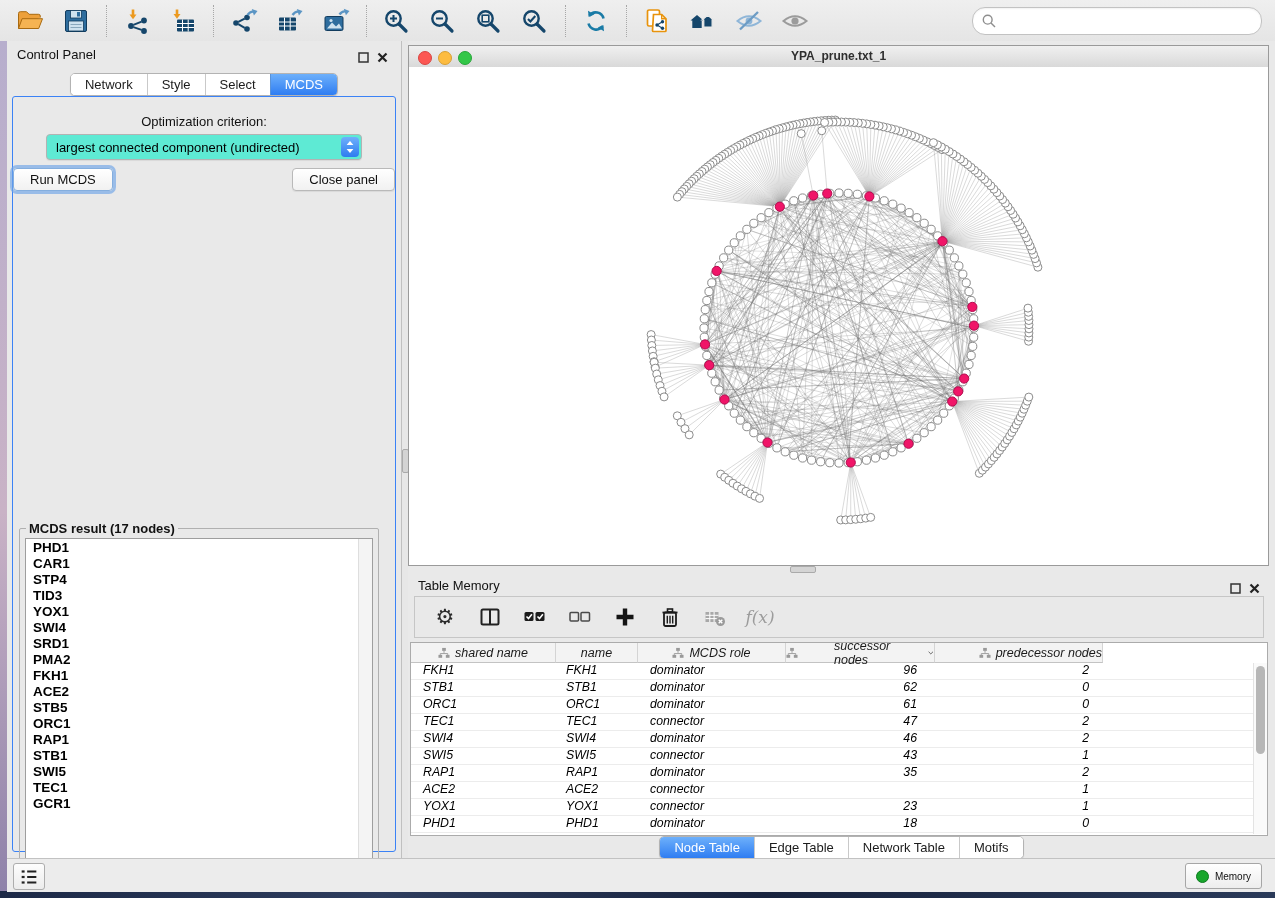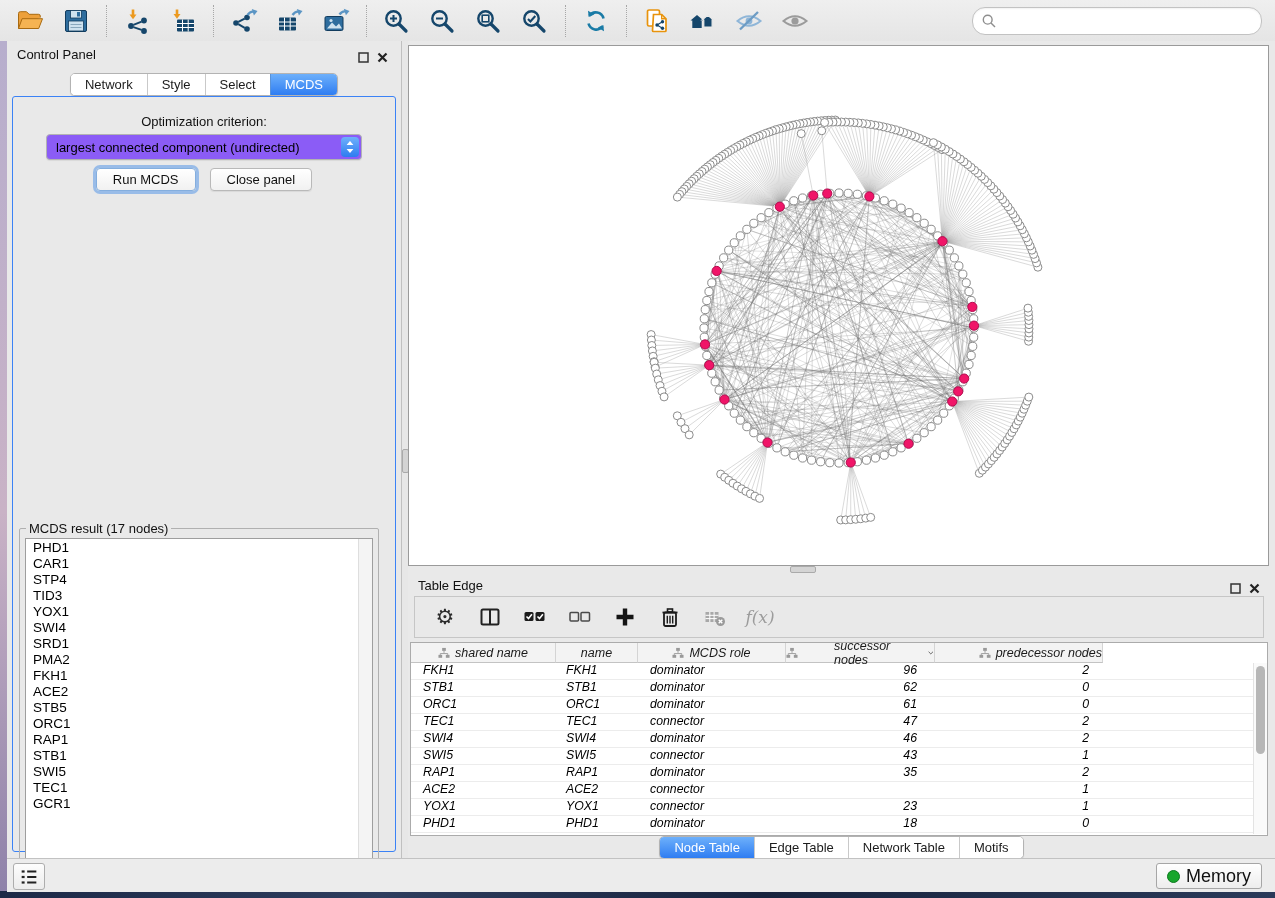--- a/index.html
+++ b/index.html
@@ -38,34 +38,34 @@
   .seg{display:inline-flex;border:1px solid #b3b3b3;border-radius:5px;background:#fff;
     overflow:hidden;box-shadow:0 1px 1px rgba(0,0,0,.12);}
   .seg .tab{padding:2px 14px;font-size:13px;line-height:17px;color:#1c1c1c;border-left:1px solid #c9c9c9;cursor:pointer;background:#fff;}
   .seg .tab:first-child{border-left:none;}
   .seg .tab.active{background:linear-gradient(#6db0fb,#2f7df2);color:#fff;border-left-color:#5a93d8;}
   #cp-tabs{position:absolute;left:0;right:0;top:32px;text-align:center;}
 
   #cp-content{position:absolute;left:5px;right:5px;top:55px;bottom:6px;
     border:1px solid #3b82f6;border-radius:3px;background:#e9e9e9;}
   #opt-label{position:absolute;left:0;right:0;top:17px;text-align:center;font-size:13px;color:#111;}
-  #opt-select{position:absolute;left:33px;top:37px;width:314px;height:24px;background:#8b5cf6;
+  #opt-select{position:absolute;left:33px;top:37px;width:314px;height:24px;background:#5eead4;
     border:1px solid #b3b3b3;border-radius:4px;display:flex;align-items:center;cursor:pointer;
     box-shadow:0 1px 1px rgba(0,0,0,.07);}
   #opt-select .sel-text{flex:1;font-size:13px;color:#000;padding-left:9px;white-space:nowrap;}
   #opt-select .stepper{width:18px;height:20px;margin-right:2px;border-radius:4px;
     background:linear-gradient(#6fb0fb,#2e7cf0);display:flex;align-items:center;justify-content:center;}
-  #cp-buttons{position:absolute;left:0;right:0;top:71px;display:flex;justify-content:center;gap:14px;}
+  #cp-buttons{position:absolute;left:0;right:0;top:71px;display:flex;justify-content:space-between;gap:14px;}
   .mac-btn{height:23px;padding:0 16px;font:13px "Liberation Sans",sans-serif;color:#111;
     border:1px solid #b9b9b9;border-radius:4px;background:linear-gradient(#ffffff,#f1f1f1);
     box-shadow:0 1px 1px rgba(0,0,0,.07);cursor:pointer;}
   .mac-btn.focus-ring{box-shadow:0 0 0 3px rgba(110,165,232,.65);border-color:#84aede;}
 
   #mcds-fieldset{position:absolute;left:6px;top:424px;width:358px;height:359px;
-    border:1px solid #b0b0b0;border-radius:2px;margin:0;padding:0;}
+    border:1px solid #b0b0b0;border-radius:2px;margin:0;padding:0;font-weight:bold;}
   #mcds-fieldset legend{font-size:13px;color:#111;margin-left:6px;padding:0 3px;}
   #mcds-listbox{position:absolute;left:5px;right:5px;top:2px;bottom:6px;background:#fff;
     border:1px solid #9e9e9e;overflow:hidden;}
   #mcds-list{position:absolute;left:0;top:1px;right:14px;bottom:0;}
   .mcds-item{font-size:13.5px;line-height:16px;color:#000;padding-left:7px;cursor:default;}
   #mcds-scroll{position:absolute;right:0;top:0;bottom:0;width:13px;background:#f4f4f4;border-left:1px solid #dedede;}
 
   
   #v-splitter{position:absolute;left:401px;top:41px;width:7px;height:817px;background:#e7e7e7;
     border-left:1px solid #c0c0c0;border-right:1px solid #9c9c9c;}
@@ -110,21 +110,21 @@
   #tbl-thumb{position:absolute;left:2px;top:3px;width:9px;height:88px;border-radius:5px;background:#b7b7b7;cursor:pointer;}
   #tbl-tabs{position:absolute;left:0;right:0;top:264px;text-align:center;}
 
   
   #status-bar{position:absolute;left:7px;top:858px;width:1268px;height:33px;background:#ececec;border-top:1px solid #c2c2c2;}
   #list-btn{position:absolute;left:6px;top:4px;width:30px;height:25px;border:1px solid #adadad;border-radius:3px;
     background:linear-gradient(#fdfdfd,#ececec);display:flex;align-items:center;justify-content:center;cursor:pointer;}
   #memory-btn{position:absolute;right:13px;top:4px;height:24px;padding:0 10px;border:1px solid #a6a6a6;border-radius:3px;
     background:linear-gradient(#ffffff,#ededed);display:flex;align-items:center;gap:6px;cursor:pointer;}
   #memory-dot{width:11px;height:11px;border-radius:50%;background:#18a62c;border:1px solid #0c7a1e;}
-  #memory-label{font-size:18px;color:#111;}
+  #memory-label{font-size:10px;color:#111;}
 </style>
 </head>
 <body>
 
 <div id="app">
 
   <div id="toolbar">
     <div id="tb-groups">
         <div class="tb-group">
           <button class="tb-btn">
@@ -350,20 +350,26 @@
       </fieldset>
     </div>
   </div>
 
   <div id="v-splitter">
       <div class="handle"></div>
     </div>
 
   <div id="right-region">
     <div id="network-window">
+      <div id="net-titlebar">
+        <span class="tl" id="tl-red"></span>
+        <span class="tl" id="tl-yellow"></span>
+        <span class="tl" id="tl-green"></span>
+        <div id="net-title">YPA_prune.txt_1</div>
+      </div>
       <div id="net-canvas">
         <svg id="net-svg" width="857" height="496">
             <line x1="370.81989518347456" y1="139.66280374961246" x2="460.3683923364218" y2="129.46004125399324" stroke="#6e6e6e" stroke-width="0.9" stroke-opacity="0.4"></line>
             <line x1="370.81989518347456" y1="139.66280374961246" x2="315.5135070188825" y2="332.53910067148263" stroke="#6e6e6e" stroke-width="0.9" stroke-opacity="0.4"></line>
             <line x1="370.81989518347456" y1="139.66280374961246" x2="555.1698203665163" y2="311.57189011114815" stroke="#6e6e6e" stroke-width="0.9" stroke-opacity="0.4"></line>
             <line x1="404.24078562416645" y1="128.48033023456537" x2="296.0062695284215" y2="277.4523613596949" stroke="#6e6e6e" stroke-width="0.9" stroke-opacity="0.4"></line>
             <line x1="404.24078562416645" y1="128.48033023456537" x2="300.22967104832696" y2="298.2110430352949" stroke="#6e6e6e" stroke-width="0.9" stroke-opacity="0.4"></line>
             <line x1="404.24078562416645" y1="128.48033023456537" x2="543.2205266726322" y2="334.52626972702865" stroke="#6e6e6e" stroke-width="0.9" stroke-opacity="0.4"></line>
             <line x1="404.24078562416645" y1="128.48033023456537" x2="441.7660252709338" y2="395.48628424238564" stroke="#6e6e6e" stroke-width="0.9" stroke-opacity="0.4"></line>
             <line x1="404.24078562416645" y1="128.48033023456537" x2="358.46089932851737" y2="375.4864929811175" stroke="#6e6e6e" stroke-width="0.9" stroke-opacity="0.4"></line>
@@ -1203,21 +1209,21 @@
             <circle cx="549.1979250359551" cy="324.37866097609526" r="4.6" fill="#f01568" stroke="#b30a4e" stroke-width="1"></circle>
             <circle cx="499.53014011285734" cy="376.71758559478513" r="4.6" fill="#f01568" stroke="#b30a4e" stroke-width="1"></circle>
           </svg>
       </div>
     </div>
     <div id="h-splitter">
         <div class="handle-h"></div>
       </div>
     <div id="table-panel">
       <div class="panel-header">
-        <span class="panel-title">Table Edge</span>
+        <span class="panel-title">Table Memory</span>
         <span class="ph-float"><svg width="11" height="11" viewBox="0 0 11 11">
               <rect x="1" y="1" width="9" height="9" fill="none" stroke="#333" stroke-width="1.5"></rect>
             </svg></span>
         <span class="ph-close"><svg width="11" height="11" viewBox="0 0 11 11">
               <path d="M1.5 1.5l8 8M9.5 1.5l-8 8" stroke="#222" stroke-width="2.2"></path>
             </svg></span>
       </div>
       <div id="tbl-toolbar">
           <button class="ttb-btn">
             <span class="gear-glyph">⚙</span>

